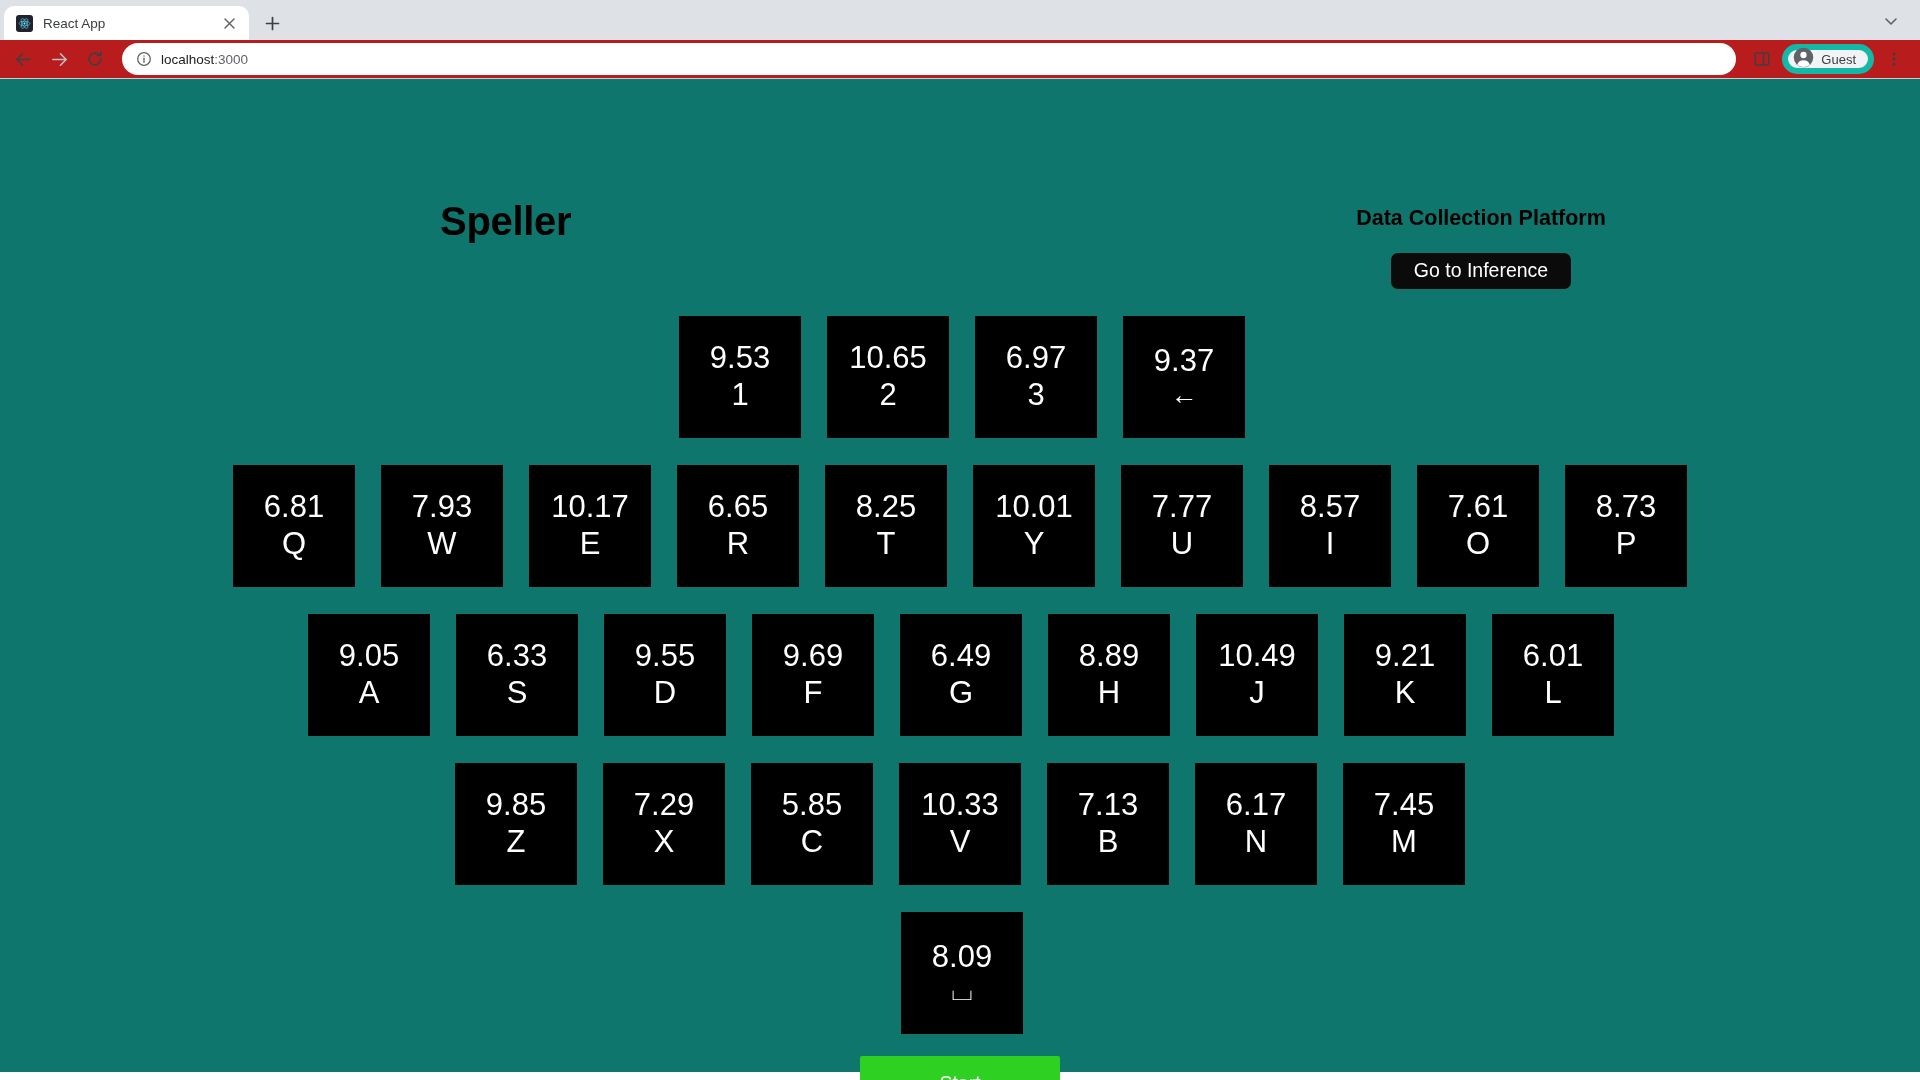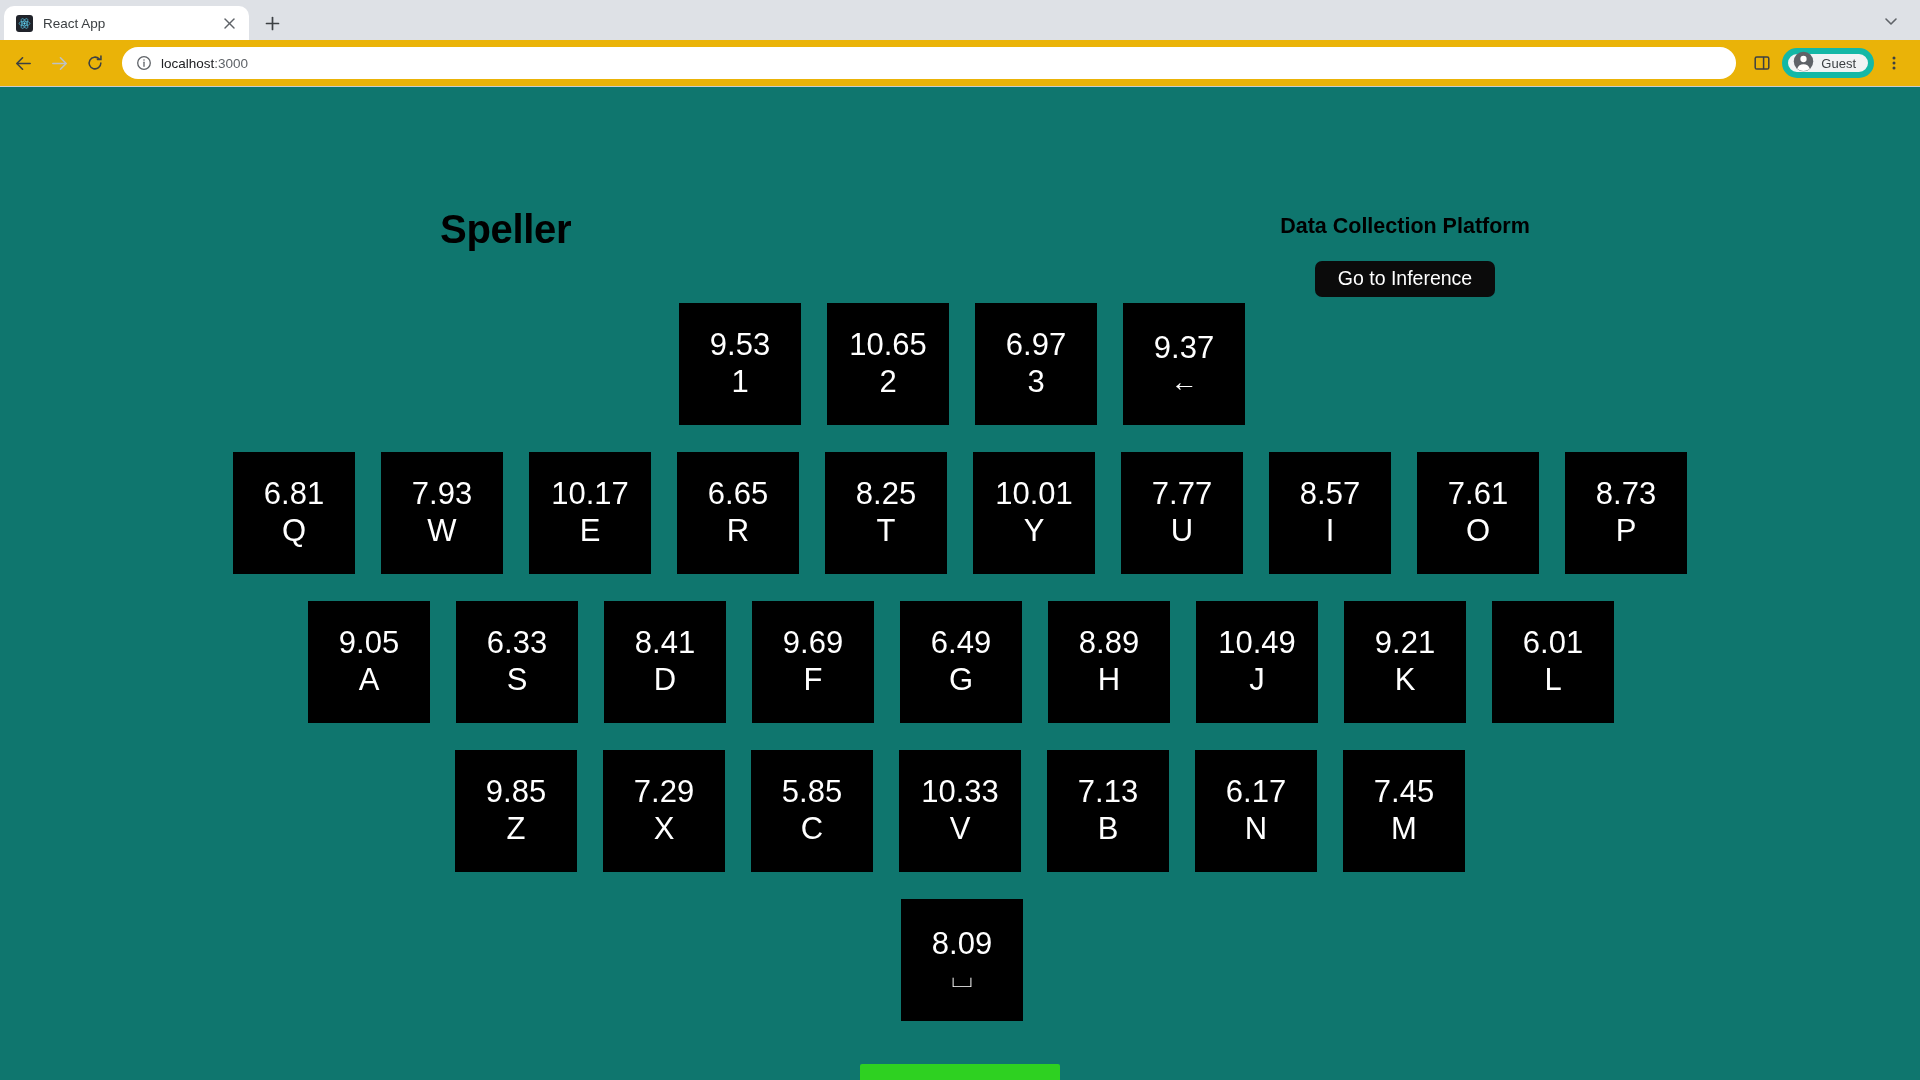--- a/index.html
+++ b/index.html
@@ -47,23 +47,23 @@
     color: #3c4043;
   }
   .chrome-collapse {
     position: absolute; right: 16px; bottom: 6px;
     width: 26px; height: 26px;
     display: flex; align-items: center; justify-content: center;
     color: #5f6368;
   }
 
   .toolbar {
-    height: 46px; display: flex; align-items: center;
+    height: 38px; display: flex; align-items: center;
     gap: 2px; padding: 0 10px 0 6px;
-    background: #eab308;
+    background: #b91c1c;
   }
   .nav-btn {
     width: 34px; height: 34px; border-radius: 50%;
     display: flex; align-items: center; justify-content: center;
     color: #3c4043; flex: 0 0 34px;
   }
   .nav-btn.disabled { color: #bdc1c6; }
   .omnibox {
     flex: 1 1 auto; height: 32px; margin: 0 8px;
     background: #ffffff;
@@ -91,36 +91,36 @@
   
   .page { position: relative; width: 1920px; height: 993px; background: #0f766e; }
 
   .app-title {
     position: absolute; left: 440px; top: 120px;
     font-size: 40px; font-weight: bold; color: #000;
     letter-spacing: -0.3px;
   }
 
   .right-panel {
-    position: absolute; left: 1260px; top: 127px;
+    position: absolute; left: 1336px; top: 127px;
     width: 290px; text-align: center;
   }
   .panel-heading { font-size: 21.5px; font-weight: bold; color: #000; }
   .inference-btn {
     margin-top: 22px;
     background: #0b0b0b; color: #ffffff;
     border: none; border-radius: 7px;
     font-family: "Liberation Sans", sans-serif;
     font-size: 19.5px; line-height: 1;
     padding: 8px 23px;
   }
 
   
   .keyboard {
-    position: absolute; left: 0; top: 216px; width: 1920px;
+    position: absolute; left: 0; top: 237px; width: 1920px;
   }
   .kb-row { display: flex; gap: 26px; margin-bottom: 27px; }
   .kb-row.r1 { margin-left: 679px; }
   .kb-row.r2 { margin-left: 233px; }
   .kb-row.r3 { margin-left: 308px; }
   .kb-row.r4 { margin-left: 455px; }
   .kb-row.r5 { margin-left: 901px; margin-bottom: 0; }
 
   .key {
     width: 122px; height: 122px;
@@ -316,21 +316,21 @@
       <div class="kb-row r3">
         <button class="key">
           <span class="key-freq">9.05</span>
           <span class="key-label">A</span>
         </button>
         <button class="key">
           <span class="key-freq">6.33</span>
           <span class="key-label">S</span>
         </button>
         <button class="key">
-          <span class="key-freq">8.41</span>
+          <span class="key-freq">9.55</span>
           <span class="key-label">D</span>
         </button>
         <button class="key">
           <span class="key-freq">9.69</span>
           <span class="key-label">F</span>
         </button>
         <button class="key">
           <span class="key-freq">6.49</span>
           <span class="key-label">G</span>
         </button>

